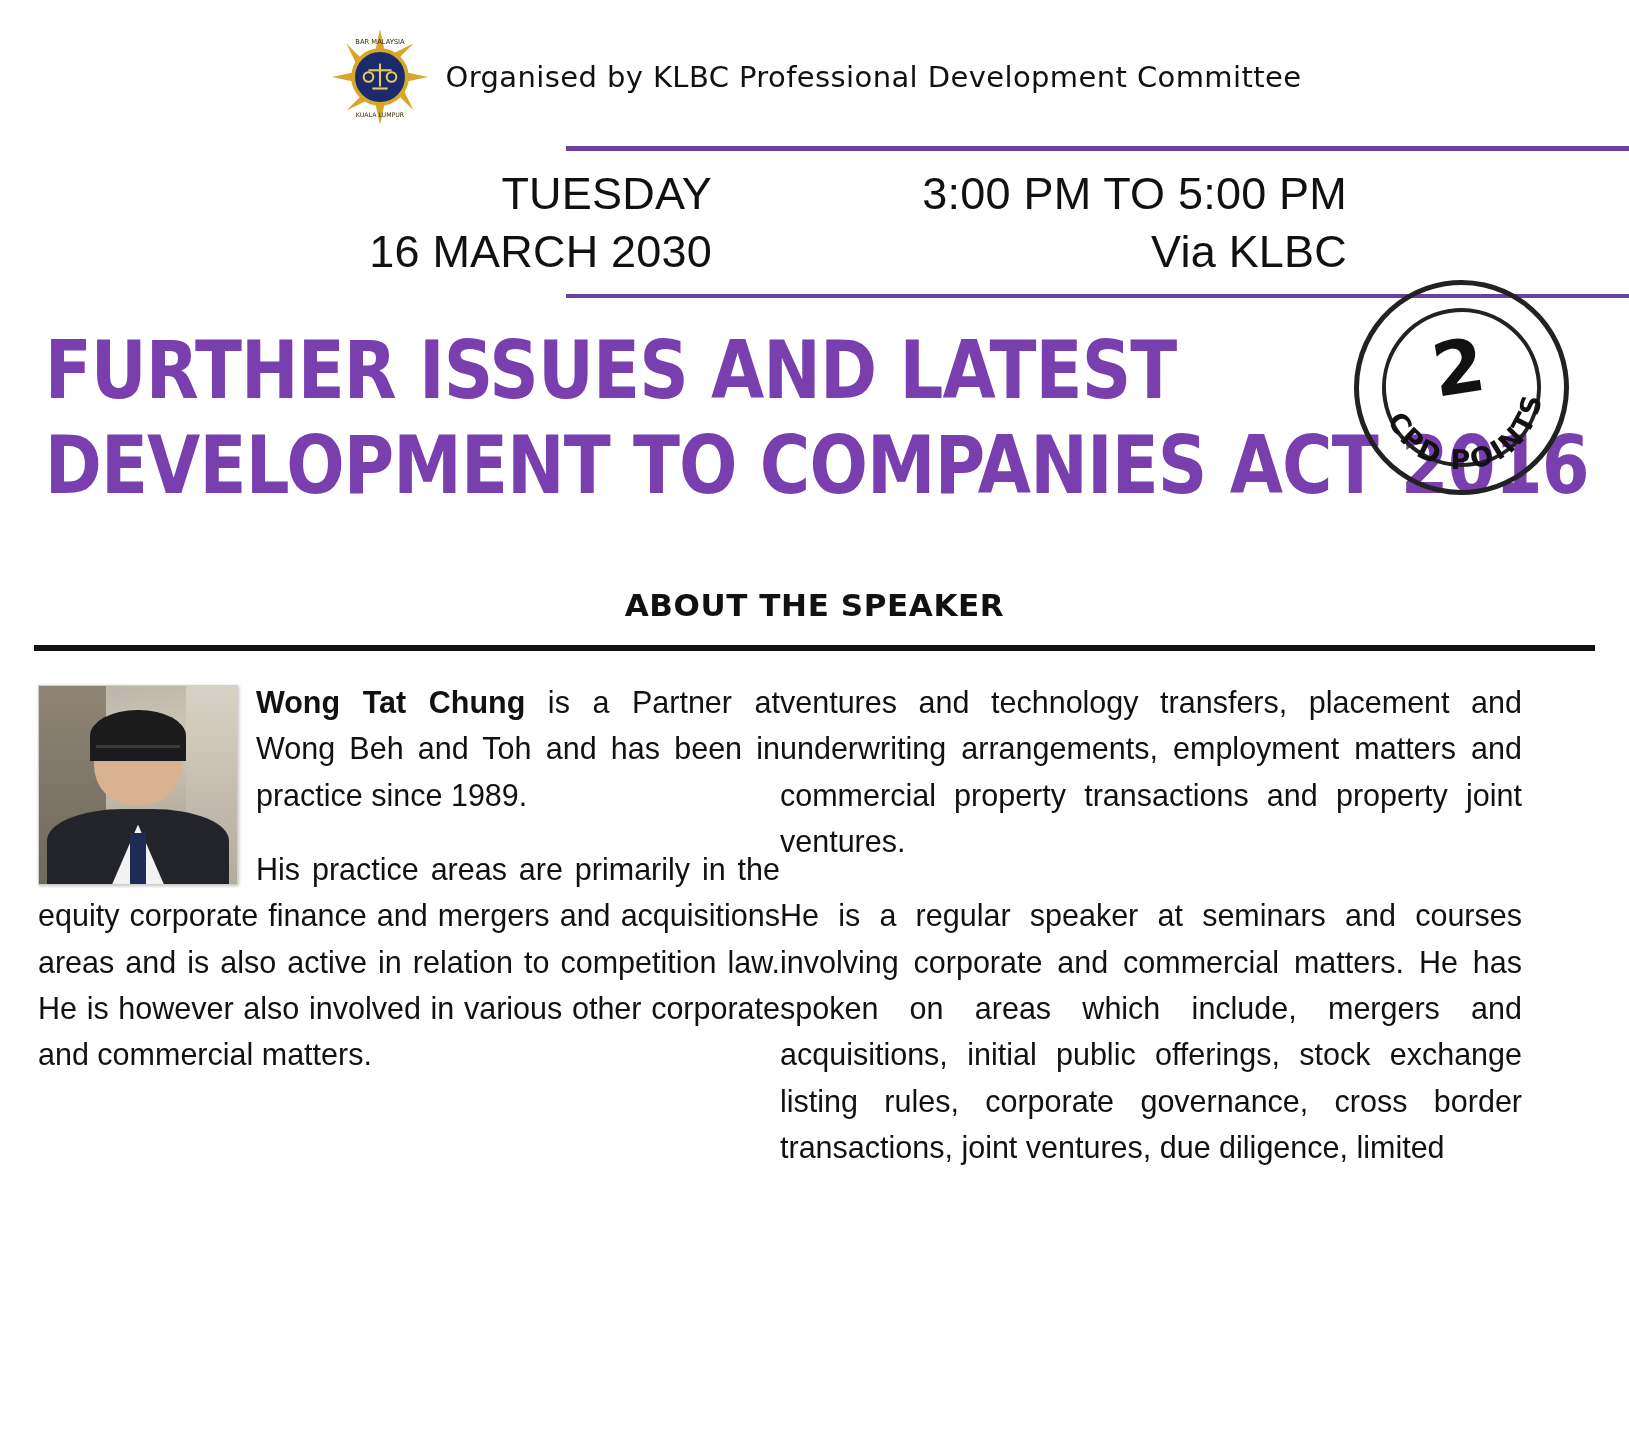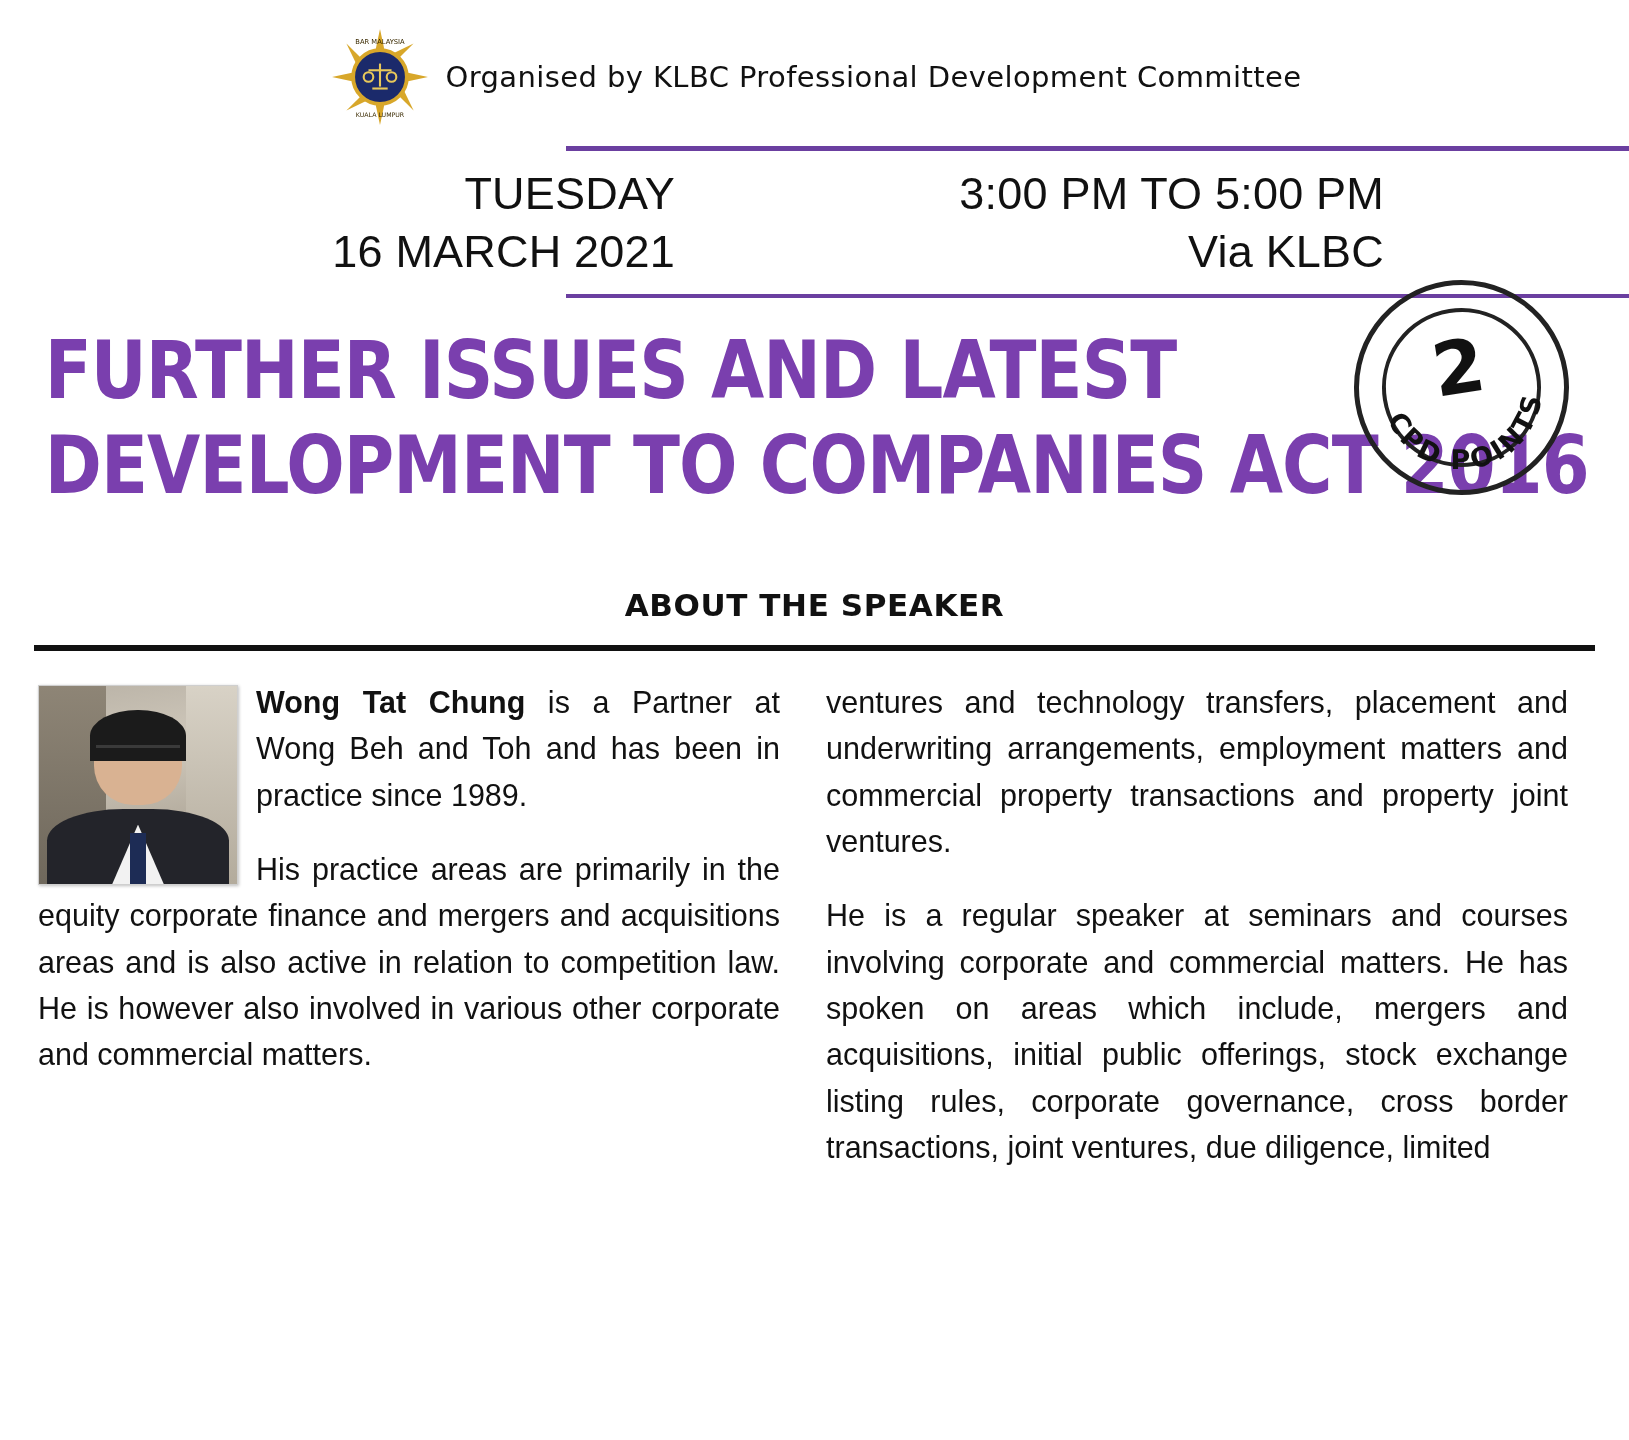--- a/index.html
+++ b/index.html
@@ -55,21 +55,20 @@
     margin: 4px 0 0 566px;
     width: 1063px;
   }
 
   
   .datebar {
     display: flex;
     justify-content: center;
     align-items: flex-end;
     padding: 14px 0 10px 0;
-    gap: 37px;
   }
   .datebar .col {
     font-family: "Liberation Sans", sans-serif;
     font-size: 45px;
     line-height: 1.28;
     color: #111;
     letter-spacing: 0.2px;
   }
   .datebar .left {
     text-align: right;
@@ -163,21 +162,20 @@
   }
   .rule-bottom {
     height: 6px;
     background: #111;
     margin: 22px 34px 0 34px;
   }
 
   
   .cols {
     display: flex;
-    gap: 46px;
     padding: 28px 38px 0 38px;
   }
   .col {
     width: 742px;
     font-size: 30.5px;
     line-height: 1.52;
     text-align: justify;
     color: #111;
     font-family: "Liberation Sans", sans-serif;
   }
@@ -240,21 +238,21 @@
     </svg>
   </div>
   <div class="organised">Organised by KLBC Professional Development Committee</div>
 </div>
 
 <div class="rule-top"></div>
 
 <div class="datebar">
   <div class="col left">
     <div>TUESDAY</div>
-    <div>16 MARCH 2021</div>
+    <div>16 MARCH 2030</div>
   </div>
   <div class="divider"></div>
   <div class="col right">
     <div>3:00 PM TO 5:00 PM</div>
     <div>Via KLBC</div>
   </div>
 </div>
 
 <div class="rule-mid"></div>
 

